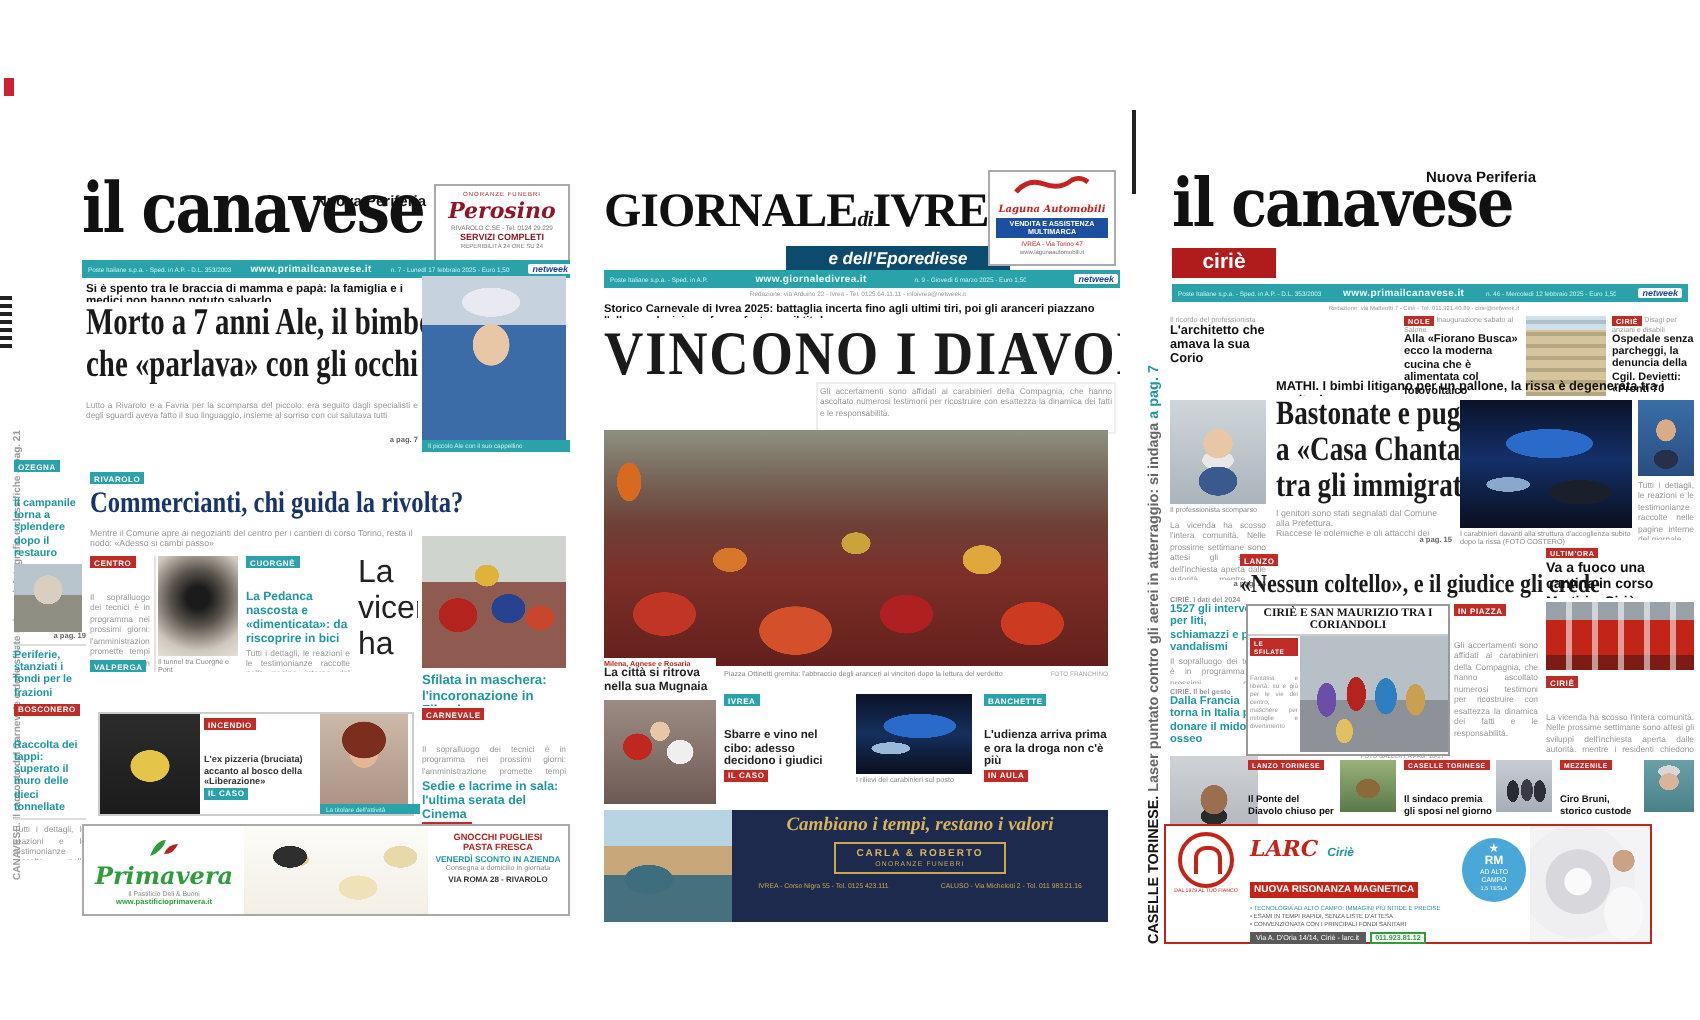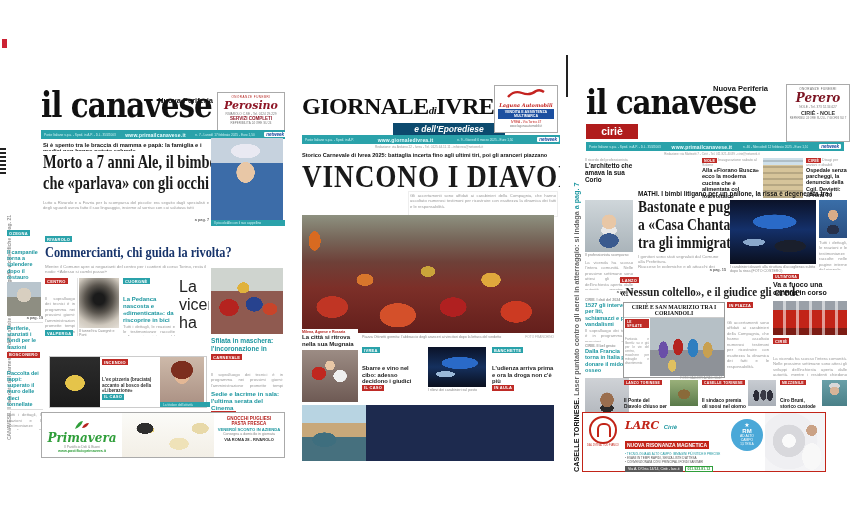--- a/index.html
+++ b/index.html
@@ -255,37 +255,41 @@
       <span class="lbl">BANCHETTE</span>
       <div class="b" style="font-size:5.8px;color:#222;line-height:1.15">L'udienza arriva prima e ora la droga non c'è più</div>
       <span class="lbl lblr">IN AULA</span>
       
     </div>
 
     <div class="a" style="left:4px;top:322px;width:252px;height:56px;background:#1d2a4e;display:flex">
       <div style="width:64px;height:100%;background:
         radial-gradient(20px 12px at 35% 62%,#3e6e7e 0 60%,transparent 61%),
         linear-gradient(180deg,#b8d4e2 0 32%,#c8a87a 32% 58%,#46707e 58% 100%)"></div>
+      <div style="flex:1;text-align:center;padding-top:3px">
+        <div class="sf i b" style="font-size:9.5px;color:#d8b45c">Cambiano i tempi, restano i valori</div>
+        <div style="display:inline-block;border:1px solid #c9a84c;padding:2px 10px;margin-top:3px">
+          <div class="b" style="font-size:5px;color:#d8b45c;letter-spacing:1px">CARLA &amp; ROBERTO</div>
+          <div style="font-size:3.4px;color:#c9a84c;letter-spacing:.6px">ONORANZE FUNEBRI</div>
+        </div>
+        <div style="display:flex;justify-content:space-around;margin-top:3px">
+          <span style="font-size:3.4px;color:#c9a84c">IVREA - Corso Nigra 55 - Tel. 0125 423.111</span>
+          <span style="font-size:3.4px;color:#c9a84c">CALUSO - Via Micheletti 2 - Tel. 011 983.21.16</span>
+        </div>
+      </div>
     </div>
   </div>
 
   <div class="a clip" style="left:572px;top:50px;width:278px;height:428px">
     <div class="a vtx" style="left:0;top:8px;height:414px;font-size:7.2px;font-weight:700"><span style="color:#111">CASELLE TORINESE.</span><span style="color:#666"> Laser puntato contro gli aerei in atterraggio: si indaga </span><span class="teal">a pag. 7</span></div>
 
     <div class="a b rt" style="left:118px;top:34px;width:78px;font-size:7.5px;color:#111">Nuova Periferia</div>
     <div class="a dsf x" style="left:14px;top:38px;width:190px;font-size:30px;line-height:33px;letter-spacing:-1px;color:#111;transform:scale(.98,1.12);transform-origin:left bottom">il canavese</div>
     <div class="a ctr b wh" style="left:14px;top:74px;width:52px;height:15px;background:#b01c1c;font-size:10.5px;line-height:15px">ciriè</div>
 
-    <div class="a adbox" style="left:214px;top:34px;width:62px;height:56px">
-      <div style="font-size:3px;color:#666;margin-top:2px;letter-spacing:.4px">ONORANZE FUNEBRI</div>
-      <div class="dsf i b" style="font-size:12px;color:#7c1422">Perero</div>
-      <div style="font-size:3.2px;color:#777">NOLE - Tel. 373 52.34.627</div>
-      <div class="b" style="font-size:5.4px;color:#333;margin-top:1px">CIRIÈ - NOLE</div>
-      <div style="font-size:2.8px;color:#777">REPERIBILI 24 ORE SU 24 - 7 GIORNI SU 7</div>
-    </div>
 
     <div class="a bar" style="left:14px;top:92px;width:252px;height:9px">
       <span class="s">Poste Italiane s.p.a. - Sped. in A.P. - D.L. 353/2003</span>
       <span class="url">www.primailcanavese.it</span>
       <span class="s">n. 46 - Mercoledì 12 febbraio 2025 - Euro 1,50</span>
       <span class="nw">netweek</span>
     </div>
     <div class="a ctr" style="left:14px;top:102px;width:252px;font-size:3px;color:#999">Redazione: via Matteotti 7 - Ciriè - Tel. 011.921.40.89 - cirie@netweek.it</div>
 
     <div class="a clip" style="left:13px;top:108px;width:56px;height:28px">

